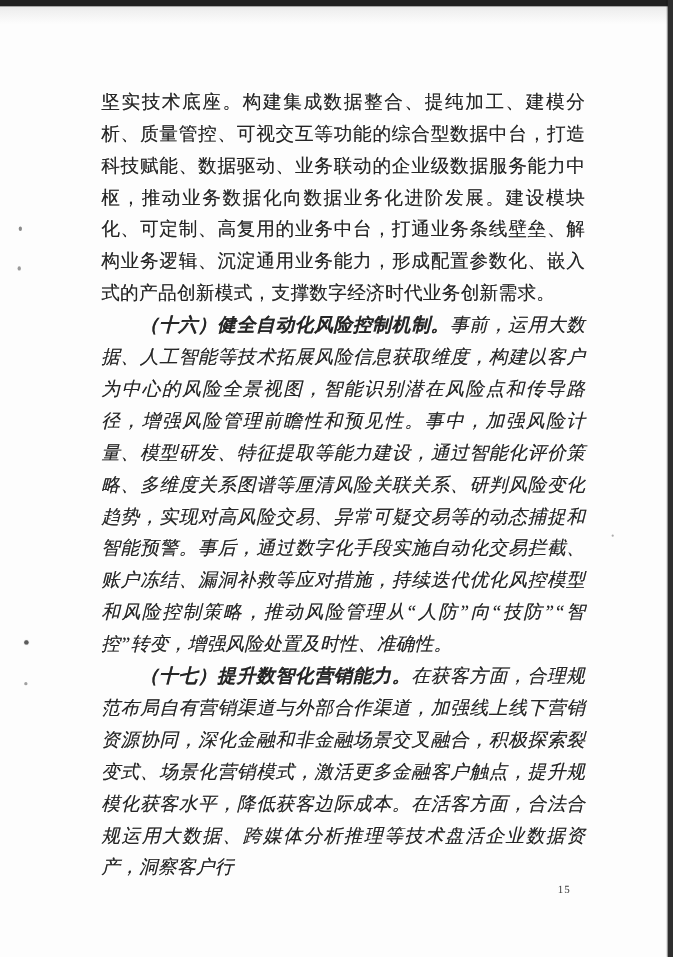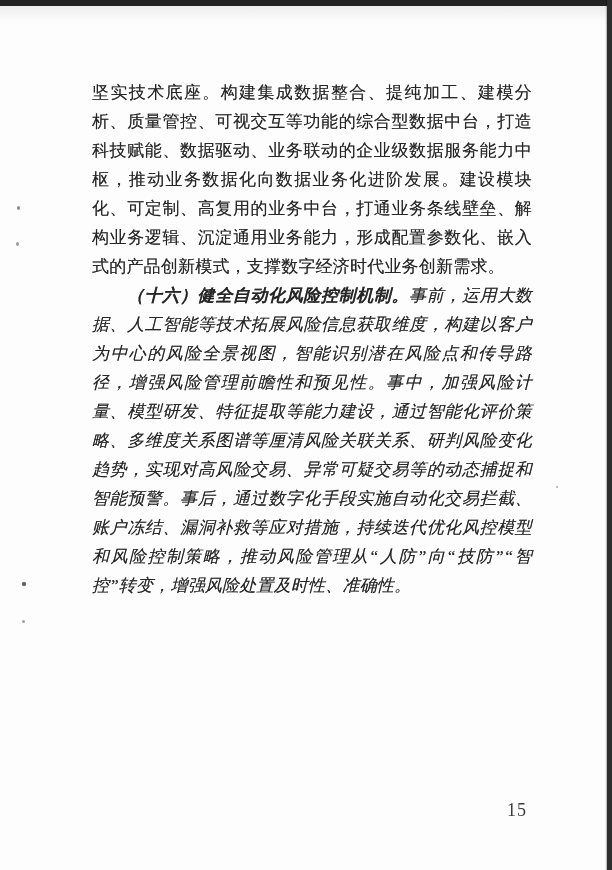--- a/index.html
+++ b/index.html
@@ -55,21 +55,21 @@
     text-indent: 35px;
     font-style: italic;
   }
   .para-title {
     font-weight: bold;
   }
   .page-number {
     position: absolute;
     left: 507px;
     top: 801px;
-    font-size: 18px;
+    font-size: 10px;
     line-height: 18px;
     color: #3a3a3a;
     letter-spacing: 1px;
   }
   
   .speck {
     position: absolute;
     border-radius: 50%;
   }
   .speck-1 { left: 17px; top: 206px; width: 3px; height: 4px; background: #8a8a8a; }
@@ -89,17 +89,18 @@
 
   <div class="speck speck-1"></div>
   <div class="speck speck-2"></div>
   <div class="speck speck-3"></div>
   <div class="speck speck-4"></div>
   <div class="speck speck-5"></div>
 
   <div class="content">
     <p><span>坚实技术底座。构建集成数据整合、提纯加工、建模分析、质量管控、可视交互等功能的综合型数据中台，打造科技赋能、数据驱动、业务联动的企业级数据服务能力中枢，推动业务数据化向数据业务化进阶发展。建设模块化、可定制、高复用的业务中台，打通业务条线壁垒、解构业务逻辑、沉淀通用业务能力，形成配置参数化、嵌入式的产品创新模式，支撑数字经济时代业务创新需求。</span></p>
     <p class="para-indent"><span class="para-title">（十六）健全自动化风险控制机制。</span><span>事前，运用大数据、人工智能等技术拓展风险信息获取维度，构建以客户为中心的风险全景视图，智能识别潜在风险点和传导路径，增强风险管理前瞻性和预见性。事中，加强风险计量、模型研发、特征提取等能力建设，通过智能化评价策略、多维度关系图谱等厘清风险关联关系、研判风险变化趋势，实现对高风险交易、异常可疑交易等的动态捕捉和智能预警。事后，通过数字化手段实施自动化交易拦截、账户冻结、漏洞补救等应对措施，持续迭代优化风控模型和风险控制策略，推动风险管理从“人防”向“技防”“智控”转变，增强风险处置及时性、准确性。</span></p>
+    <p class="para-indent"><span class="para-title">（十七）提升数智化营销能力。</span><span>在获客方面，合理规范布局自有营销渠道与外部合作渠道，加强线上线下营销资源协同，深化金融和非金融场景交叉融合，积极探索裂变式、场景化营销模式，激活更多金融客户触点，提升规模化获客水平，降低获客边际成本。在活客方面，合法合规运用大数据、跨媒体分析推理等技术盘活企业数据资产，洞察客户行</span></p>
   </div>
 
   <div class="page-number">15</div>
 
 </div>
 
 </body></html>

